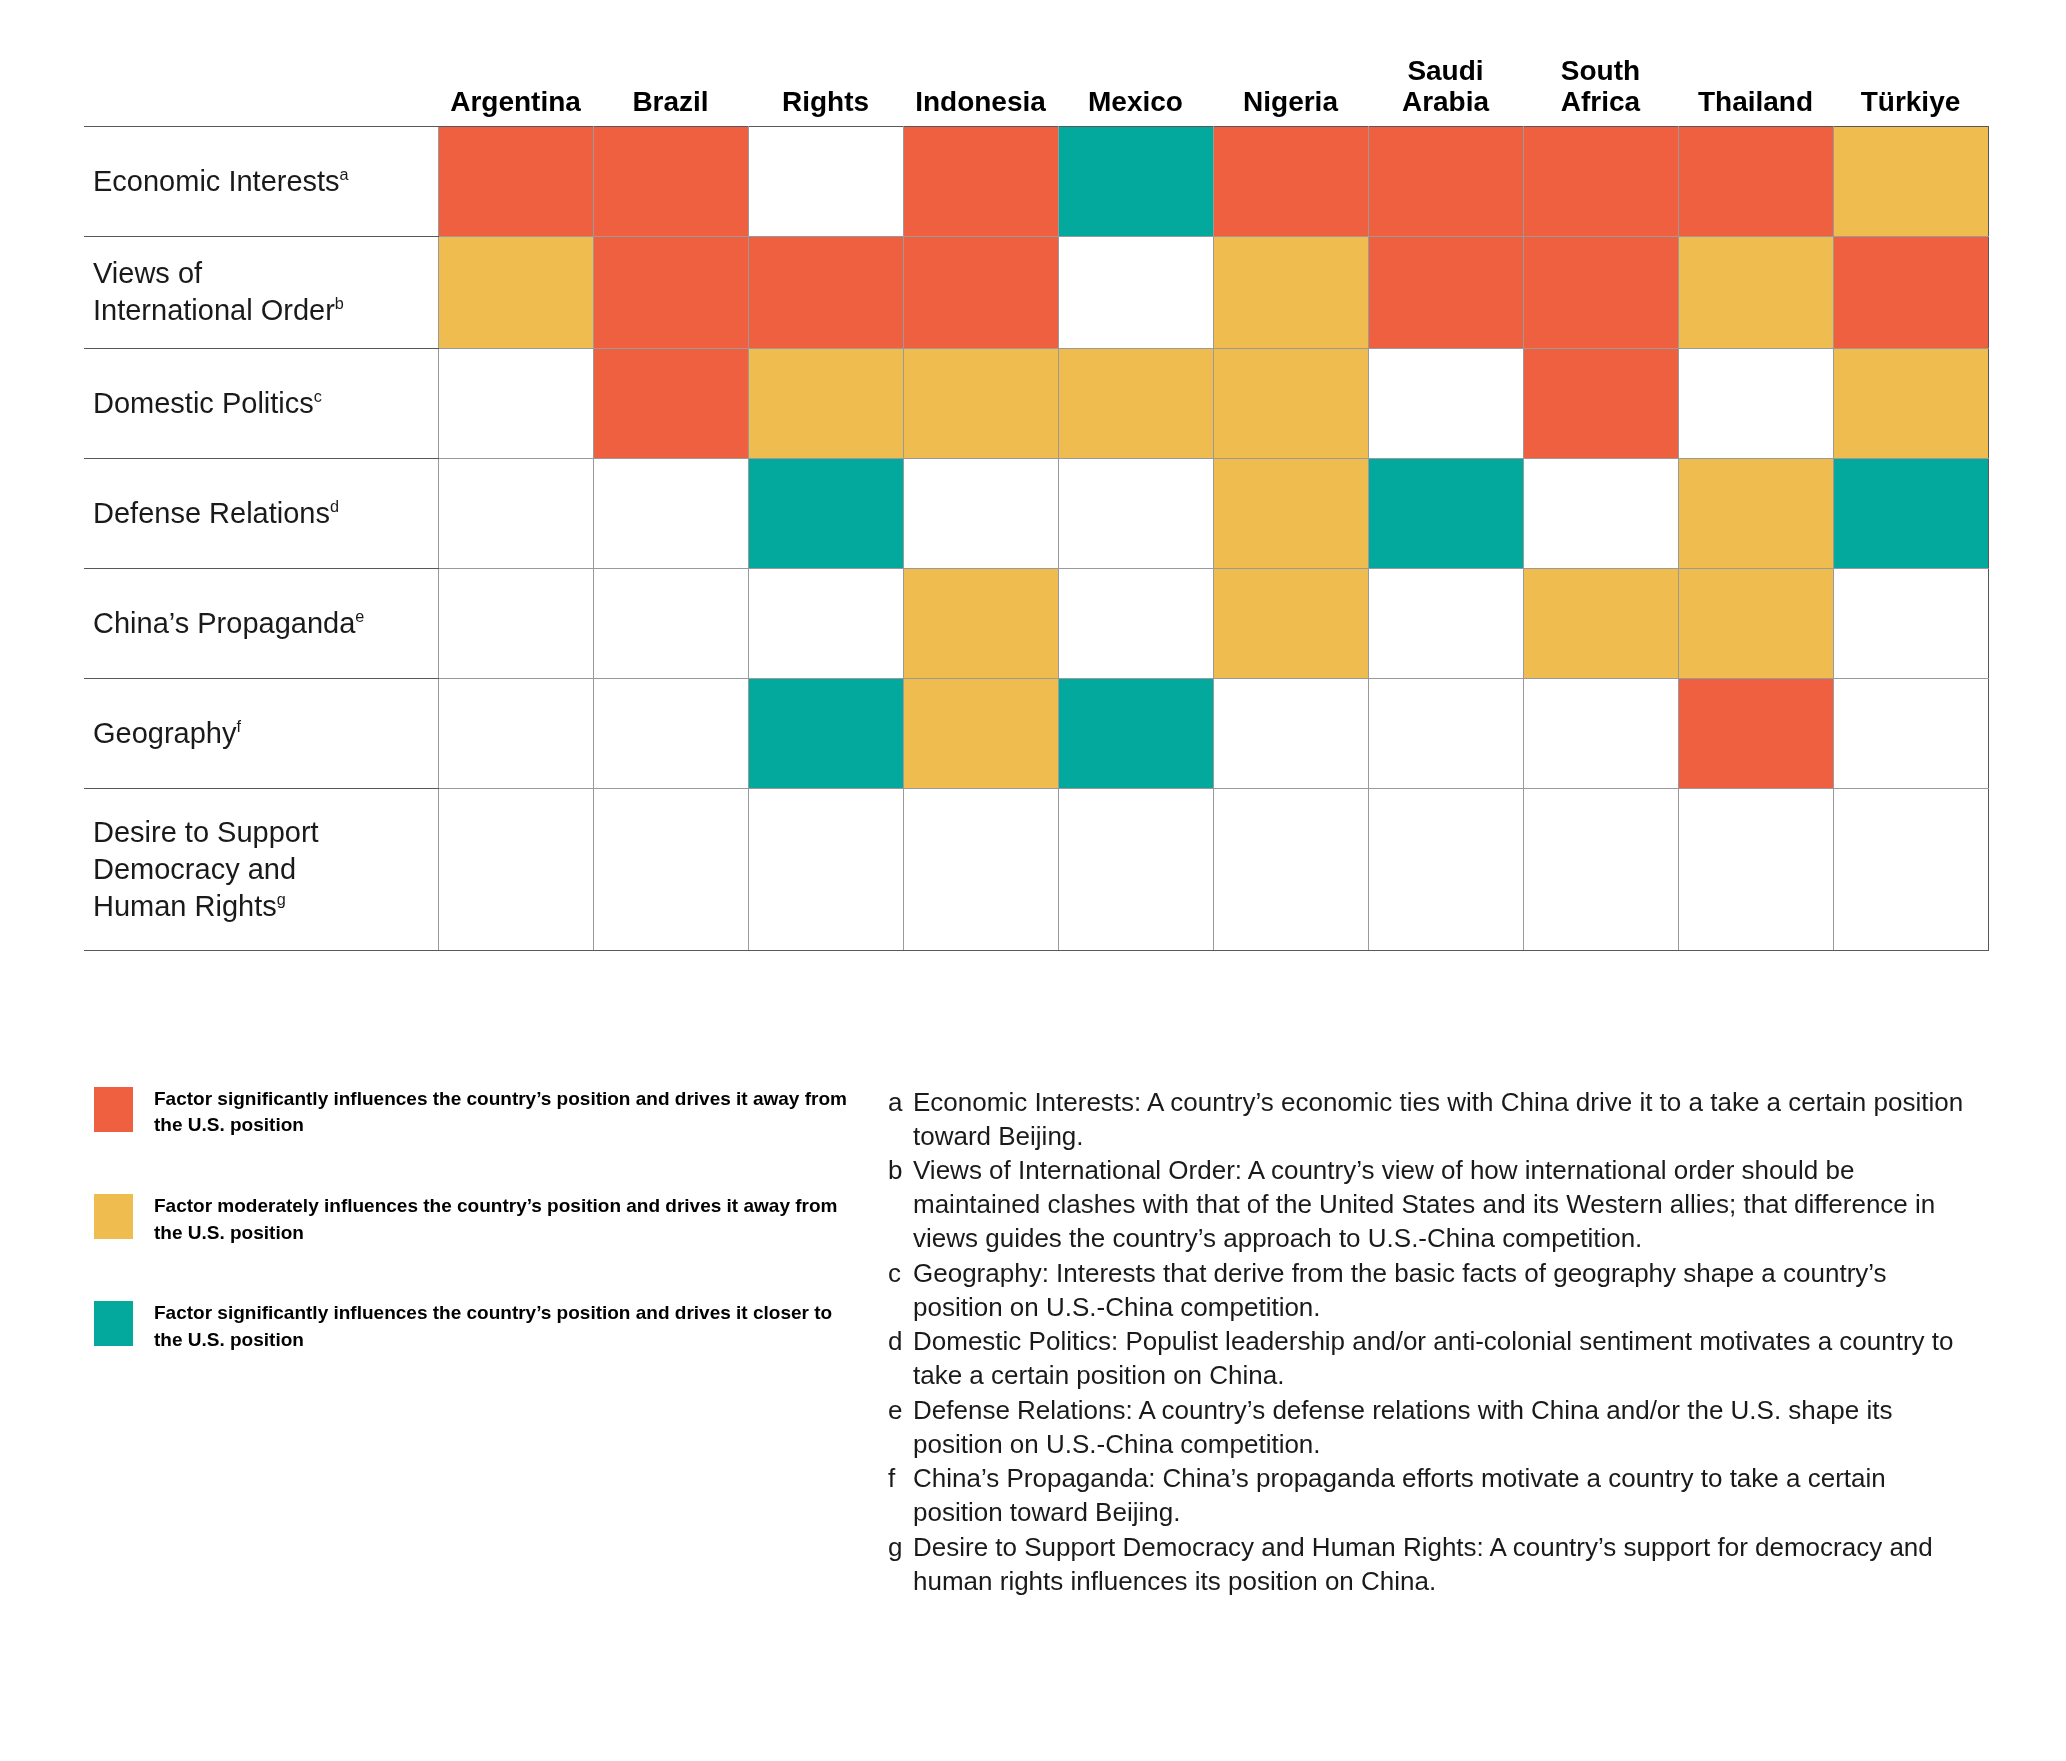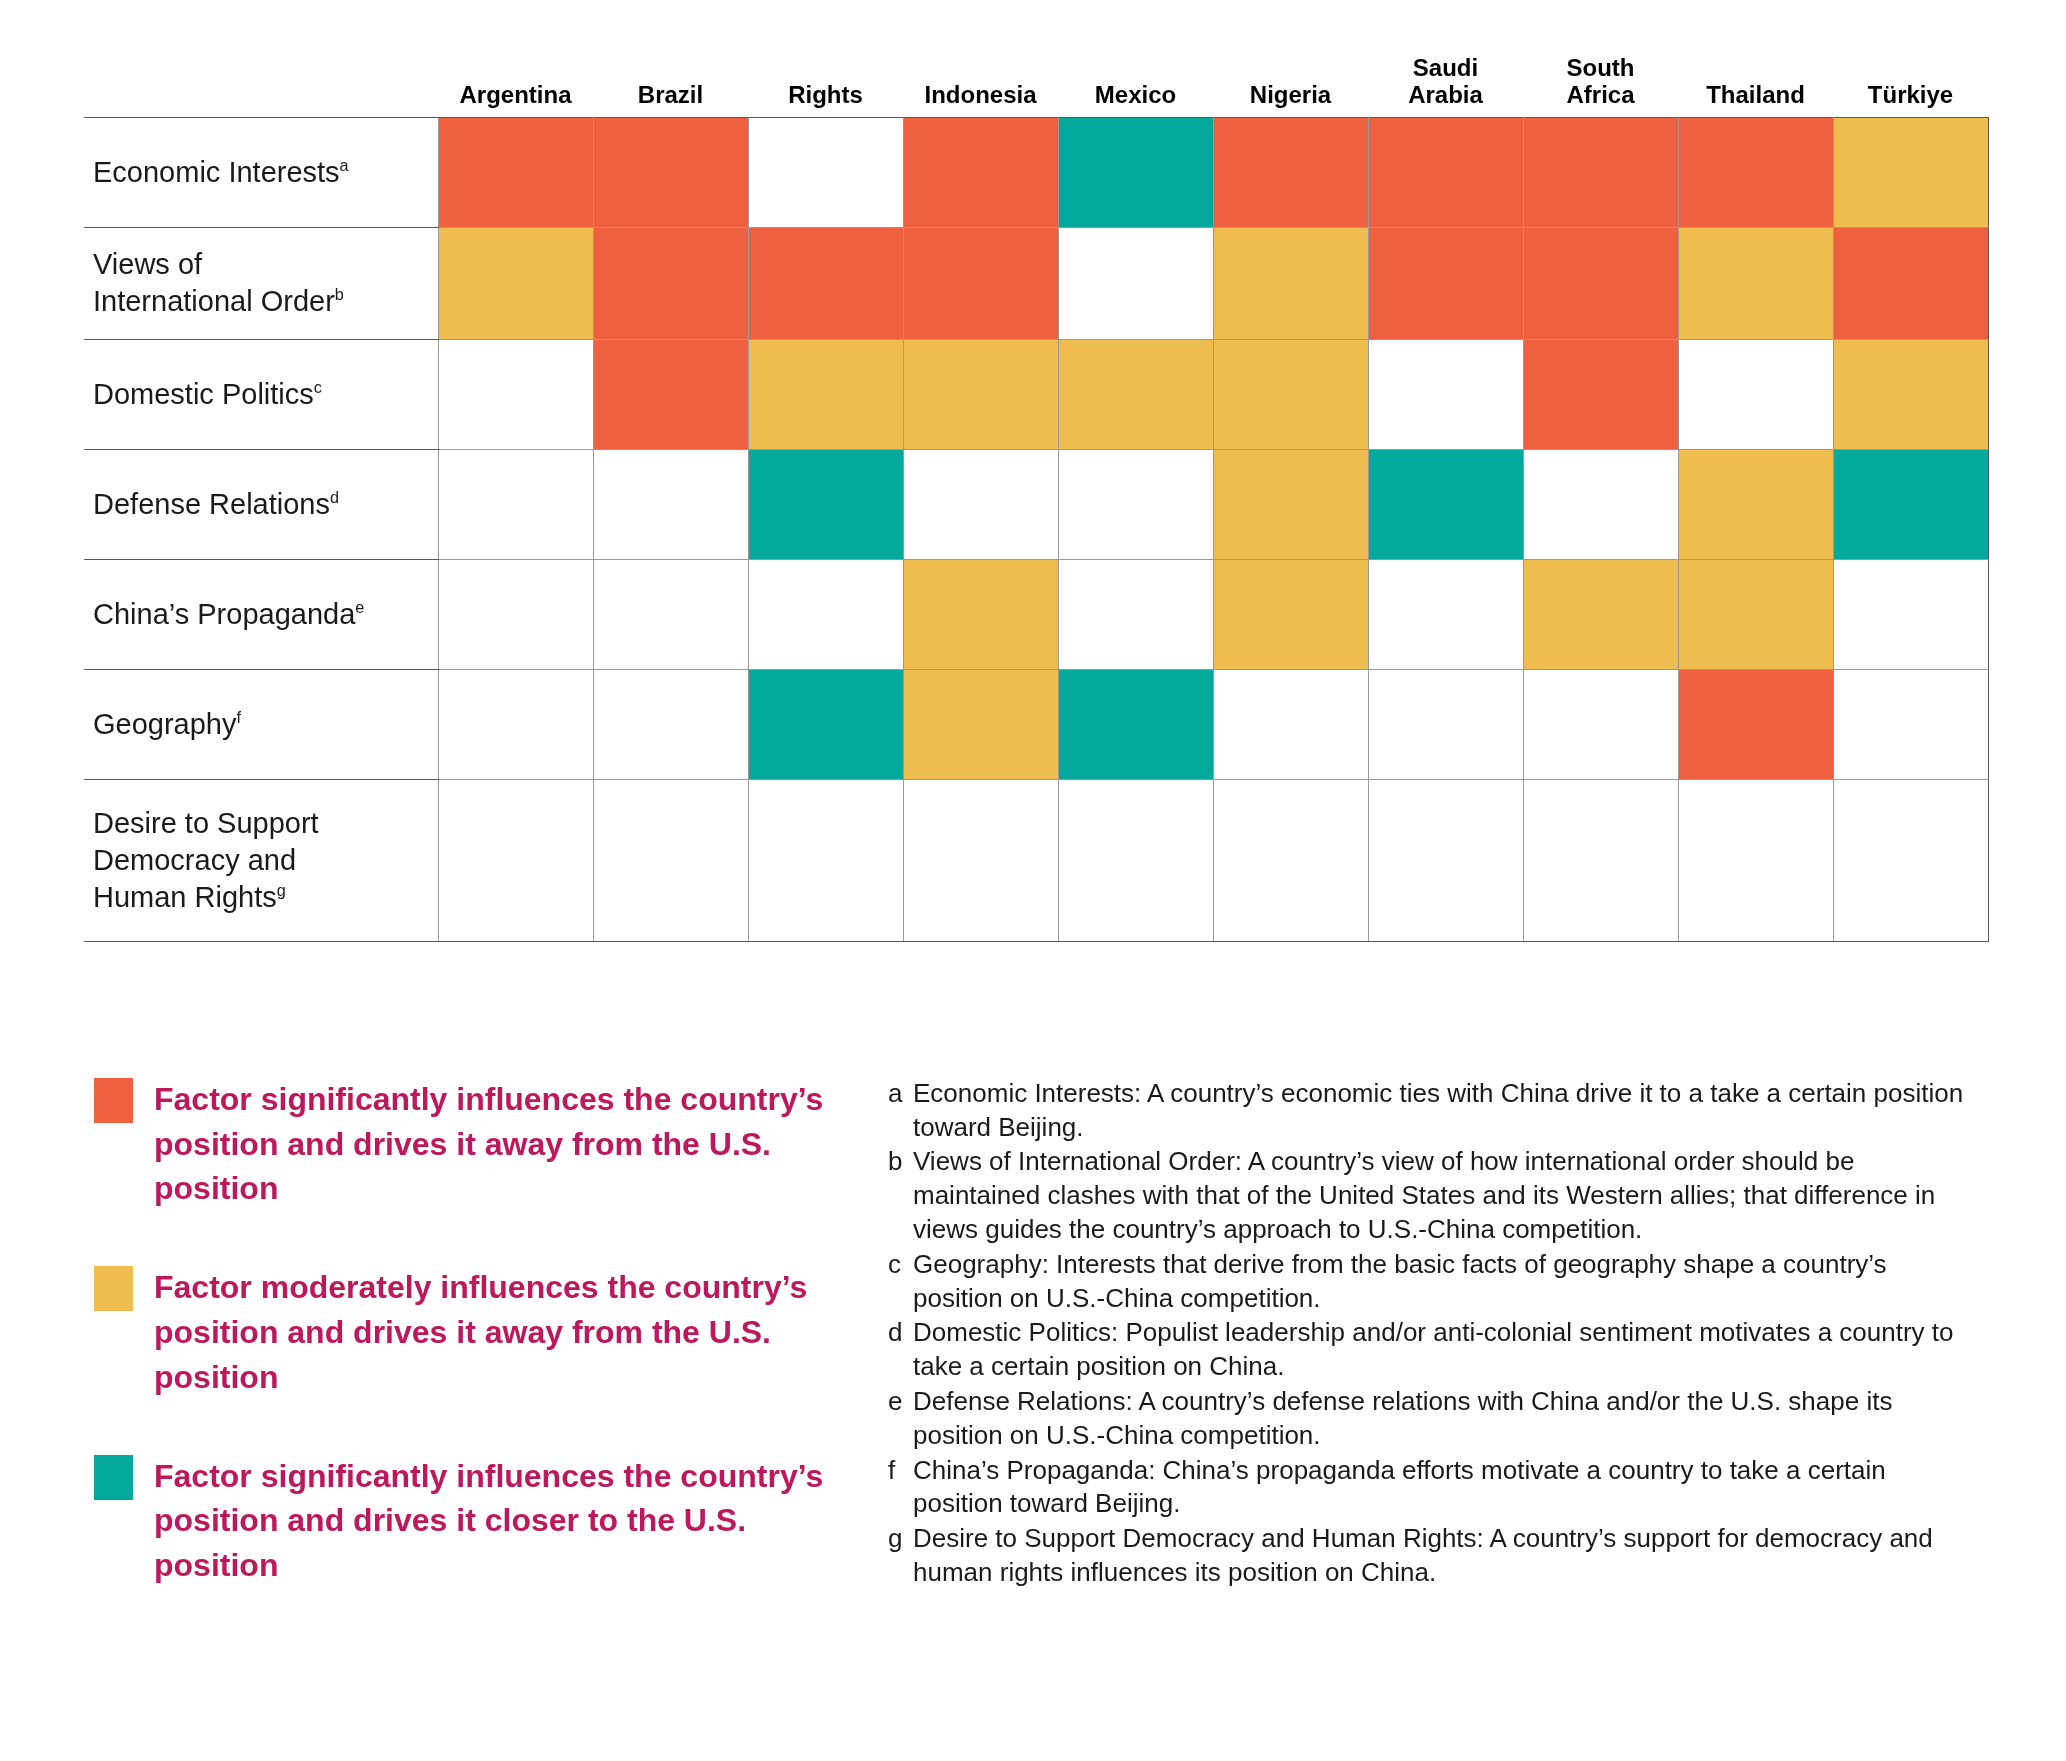--- a/index.html
+++ b/index.html
@@ -41,21 +41,21 @@
     margin: 0;
   }
   table.matrix col.rowlabel { width: 354px; }
   table.matrix col.datacol  { width: 155px; }
 
   thead th.corner {
     border: none;
     background: #fff;
   }
   thead th.chead {
-    font-size: 24px;
+    font-size: 28px;
     font-weight: bold;
     color: #000;
     text-align: center;
     vertical-align: bottom;
     padding: 0 3px 8px 3px;
     line-height: 1.12;
     border: none;
     white-space: pre-line;
   }
 
@@ -117,24 +117,24 @@
     margin-right: 21px;
     margin-top: 2px;
   }
   .swatch.empty {
     background: #ffffff;
     border: 2px solid #b7b7b9;
     box-sizing: border-box;
     height: 50px;
   }
   .legend-text {
-    font-size: 32px;
+    font-size: 19px;
     font-weight: bold;
     line-height: 1.40;
-    color: #be185d;
+    color: #000000;
     padding-top: 1px;
   }
   .legend-row.single .legend-text { padding-top: 9px; }
 
   .notes {
     flex: 1 1 auto;
     padding-left: 30px;
     padding-top: 1px;
   }
   .note {

